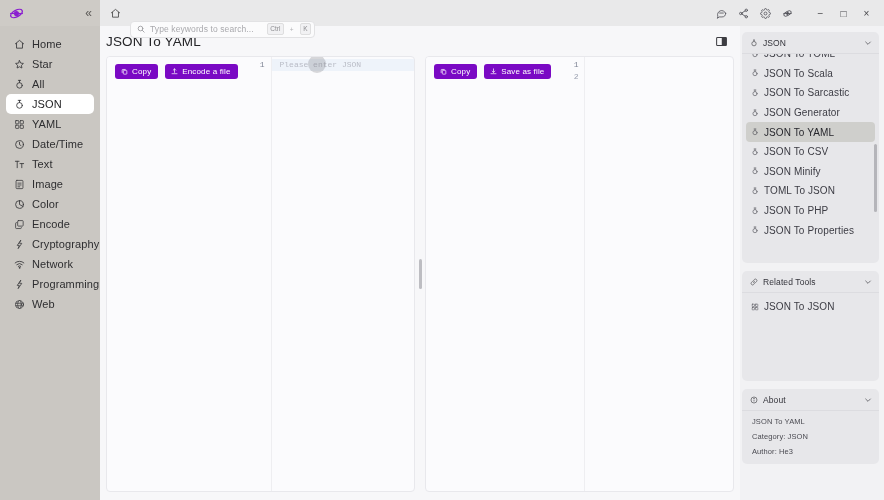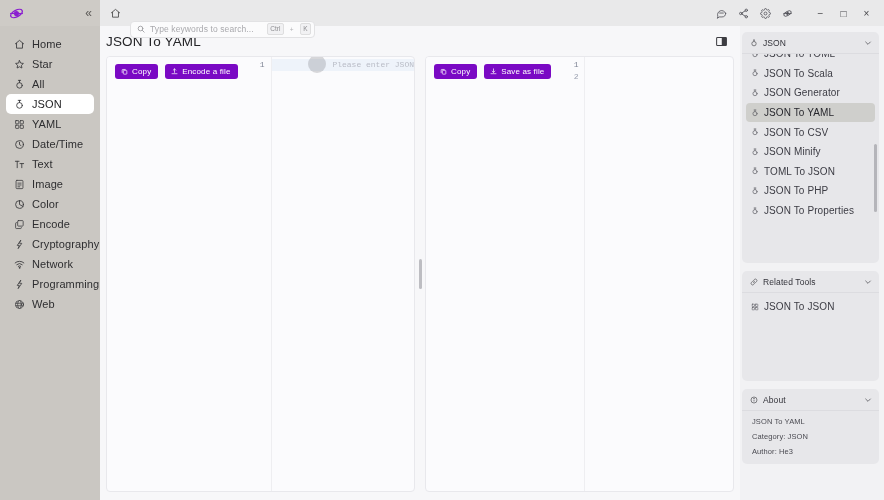--- a/index.html
+++ b/index.html
@@ -147,21 +147,21 @@
     font-size: 8px; line-height: 12px; color: #9aa0b0;
     padding-right: 6px;
   }
   .gutter .ln.cur { color: #7e8494; }
   .code-body { flex: 1; min-width: 0; padding-top: 2px; position: relative; }
   .code-line {
     font-family: "Liberation Mono", monospace;
     font-size: 8px; line-height: 12px; color: #b9bcc6;
     padding-left: 8px; white-space: pre;
   }
-  .code-line.hl { background: #eef3fa; text-align: right; }
+  .code-line.hl { background: #eef3fa; }
   .code-line.blank { background: #eaf4fb; }
   .code-line.blank2 { background: transparent; }
 
   .splitter {
     width: 10px; min-width: 10px;
     display: flex; align-items: center; justify-content: center;
     cursor: col-resize; background: transparent;
   }
   .splitter .grip {
     width: 3px; height: 30px; border-radius: 2px; background: #bdbdc2;
@@ -566,20 +566,30 @@
                 <span>JSON To Scala</span>
               </div>
               <div class="tool-item">
                 <span class="ti-ico">
                   <svg width="8" height="8" viewBox="0 0 24 24" fill="none" stroke="currentColor" stroke-width="1.9" stroke-linecap="round" stroke-linejoin="round">
                     <circle cx="12" cy="14" r="6.2"></circle>
                     <path d="M12 7.8V3"></path>
                     <path d="M9.2 3h5.6"></path>
                   </svg>
                 </span>
+                <span>JSON To Sarcastic</span>
+              </div>
+              <div class="tool-item">
+                <span class="ti-ico">
+                  <svg width="8" height="8" viewBox="0 0 24 24" fill="none" stroke="currentColor" stroke-width="1.9" stroke-linecap="round" stroke-linejoin="round">
+                    <circle cx="12" cy="14" r="6.2"></circle>
+                    <path d="M12 7.8V3"></path>
+                    <path d="M9.2 3h5.6"></path>
+                  </svg>
+                </span>
                 <span>JSON Generator</span>
               </div>
               <div class="tool-item active">
                 <span class="ti-ico">
                   <svg width="8" height="8" viewBox="0 0 24 24" fill="none" stroke="currentColor" stroke-width="1.9" stroke-linecap="round" stroke-linejoin="round">
                     <circle cx="12" cy="14" r="6.2"></circle>
                     <path d="M12 7.8V3"></path>
                     <path d="M9.2 3h5.6"></path>
                   </svg>
                 </span>

